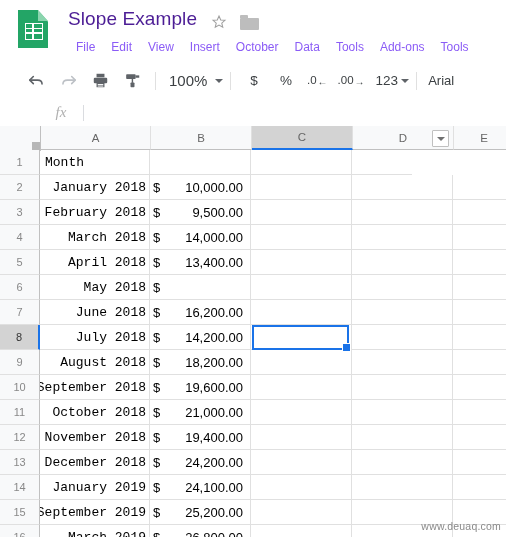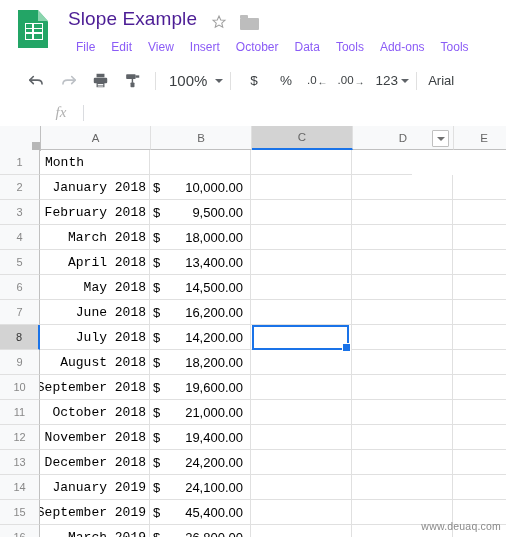--- a/index.html
+++ b/index.html
@@ -295,21 +295,21 @@
           </div>
           <div class="cell c"></div>
           <div class="cell d"></div>
           <div class="cell e" style="border-right: none;"></div>
         </div>
         <div class="row">
           <div class="rh">4</div>
           <div class="cell a">March 2018</div>
           <div class="cell b">
             <span class="cur">$</span>
-            <span class="num">18,000.00</span>
+            <span class="num">14,000.00</span>
           </div>
           <div class="cell c"></div>
           <div class="cell d"></div>
           <div class="cell e" style="border-right: none;"></div>
         </div>
         <div class="row">
           <div class="rh">5</div>
           <div class="cell a">April 2018</div>
           <div class="cell b">
             <span class="cur">$</span>
@@ -317,21 +317,20 @@
           </div>
           <div class="cell c"></div>
           <div class="cell d"></div>
           <div class="cell e" style="border-right: none;"></div>
         </div>
         <div class="row">
           <div class="rh">6</div>
           <div class="cell a">May 2018</div>
           <div class="cell b">
             <span class="cur">$</span>
-            <span class="num">14,500.00</span>
           </div>
           <div class="cell c"></div>
           <div class="cell d"></div>
           <div class="cell e" style="border-right: none;"></div>
         </div>
         <div class="row">
           <div class="rh">7</div>
           <div class="cell a">June 2018</div>
           <div class="cell b">
             <span class="cur">$</span>
@@ -416,21 +415,21 @@
           </div>
           <div class="cell c"></div>
           <div class="cell d"></div>
           <div class="cell e" style="border-right: none;"></div>
         </div>
         <div class="row">
           <div class="rh">15</div>
           <div class="cell a">September 2019</div>
           <div class="cell b">
             <span class="cur">$</span>
-            <span class="num">45,400.00</span>
+            <span class="num">25,200.00</span>
           </div>
           <div class="cell c"></div>
           <div class="cell d"></div>
           <div class="cell e" style="border-right: none;"></div>
         </div>
         <div class="row">
           <div class="rh">16</div>
           <div class="cell a">March 2019</div>
           <div class="cell b">
             <span class="cur">$</span>

